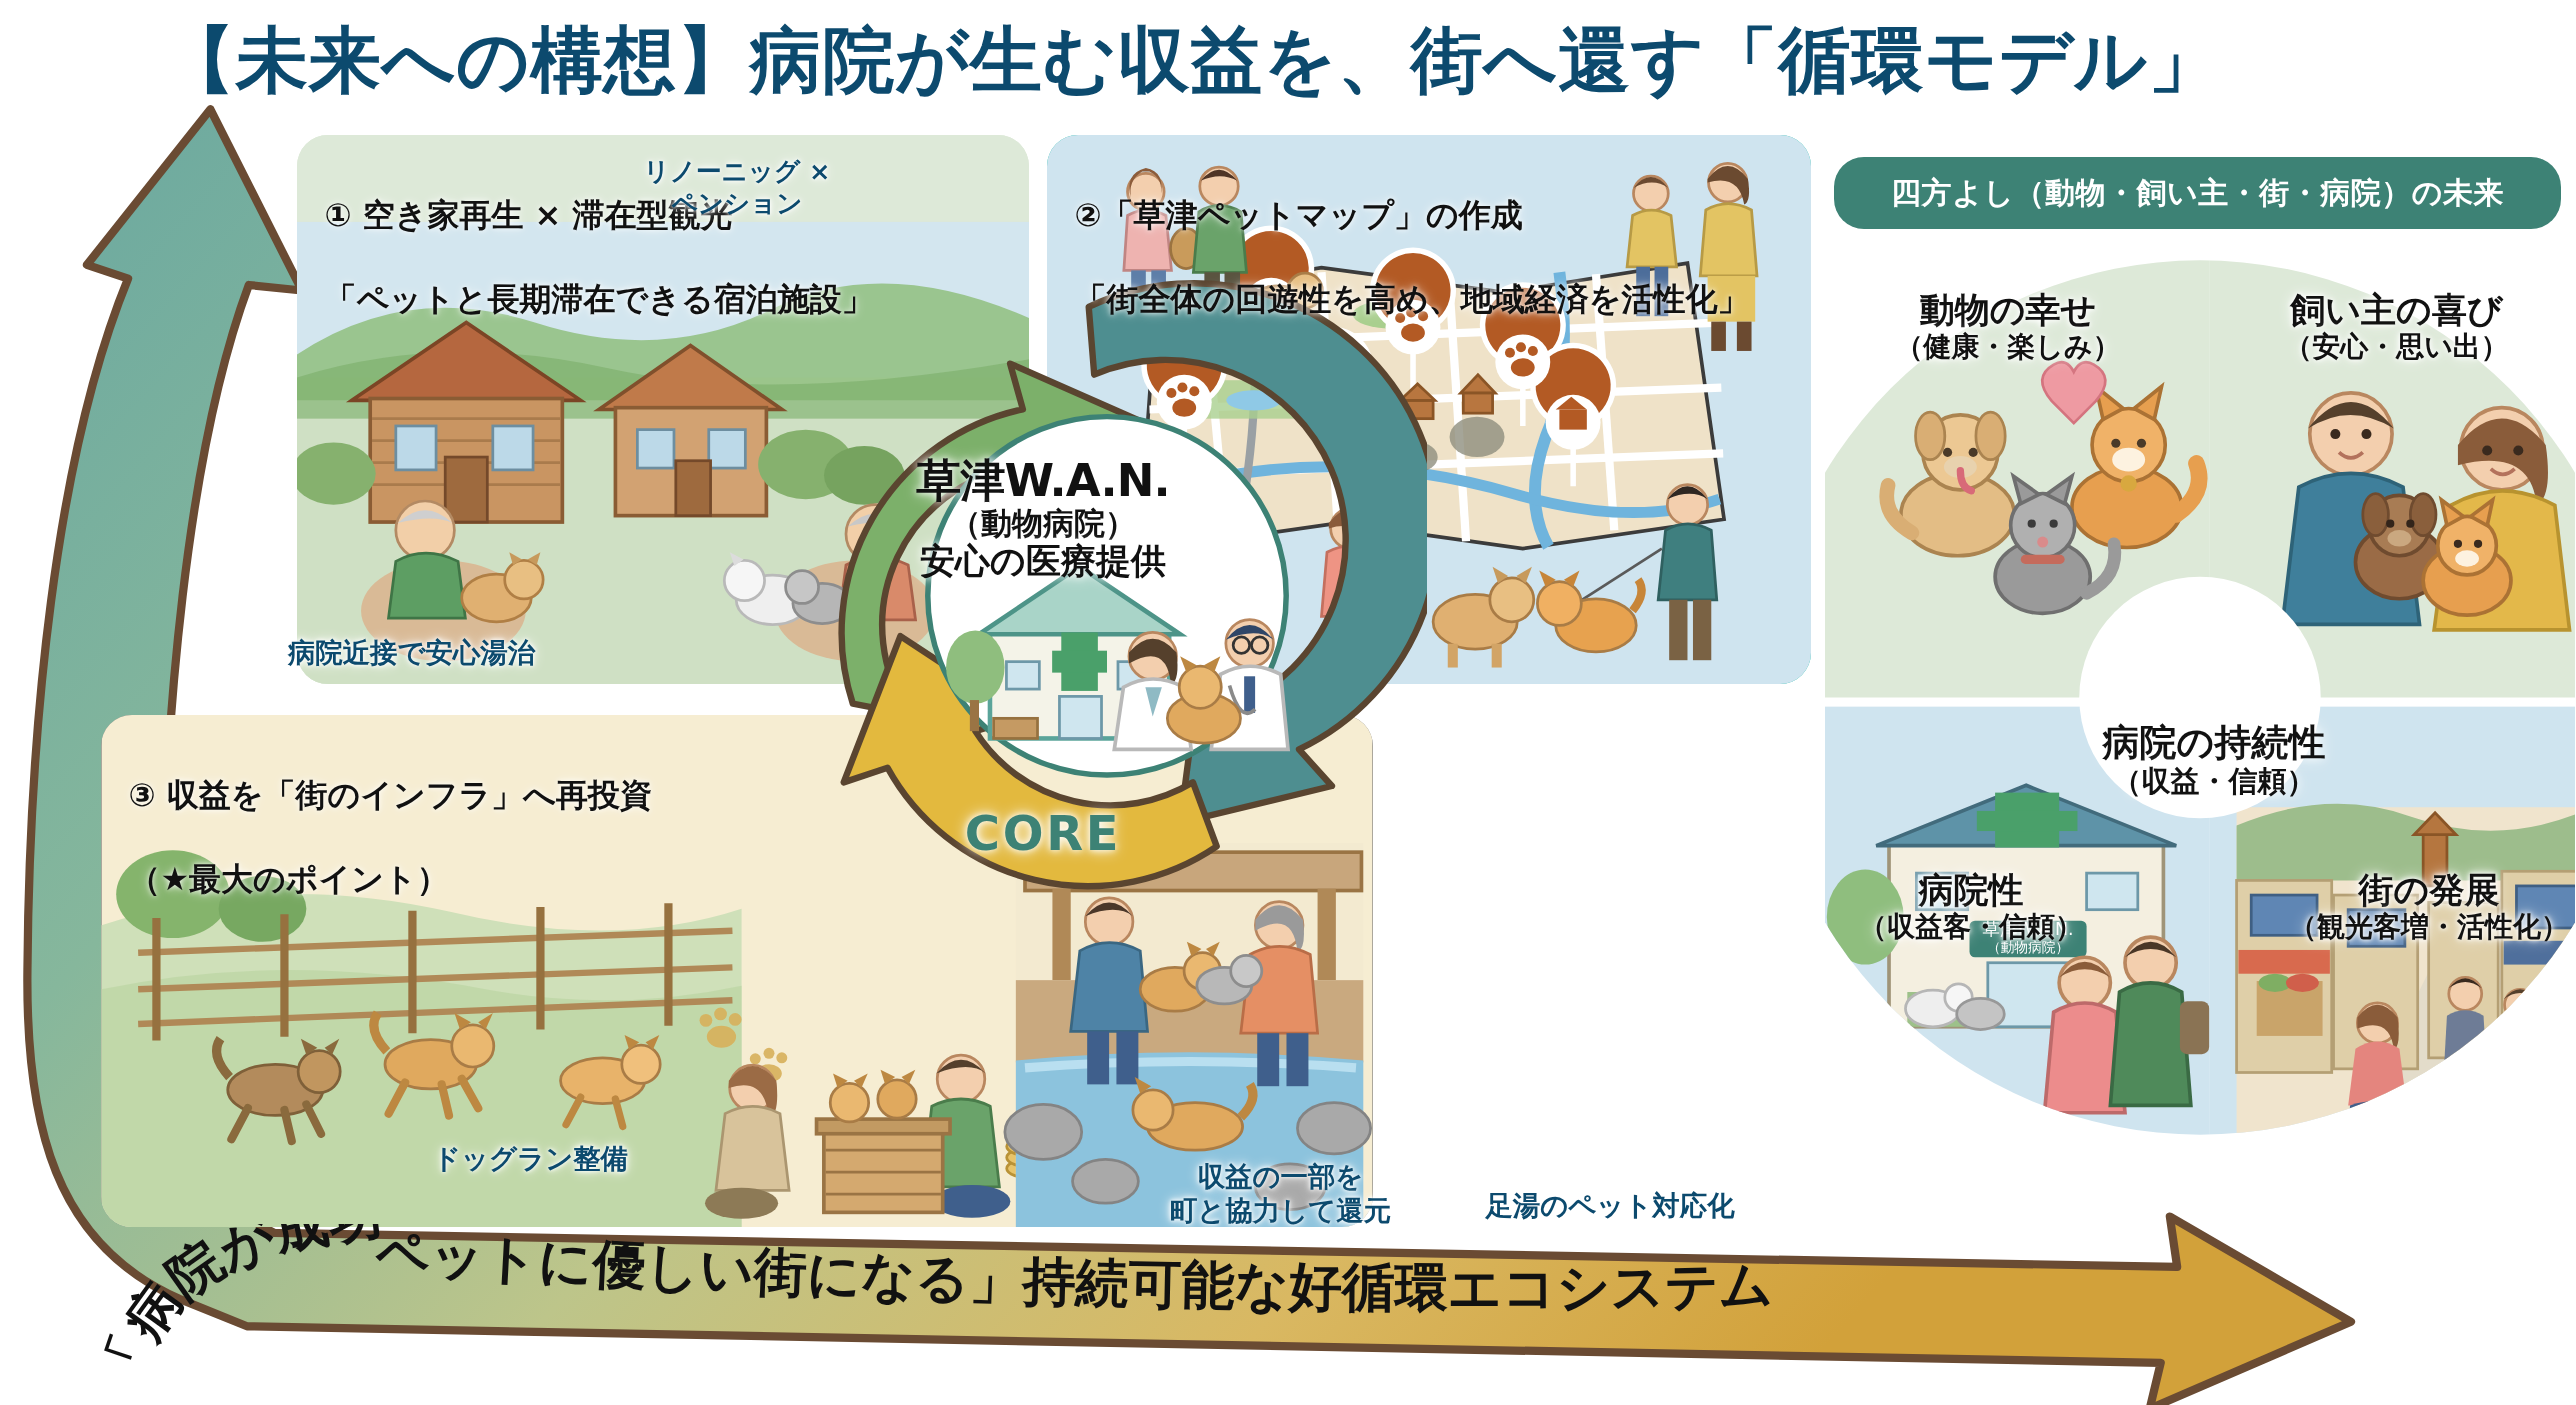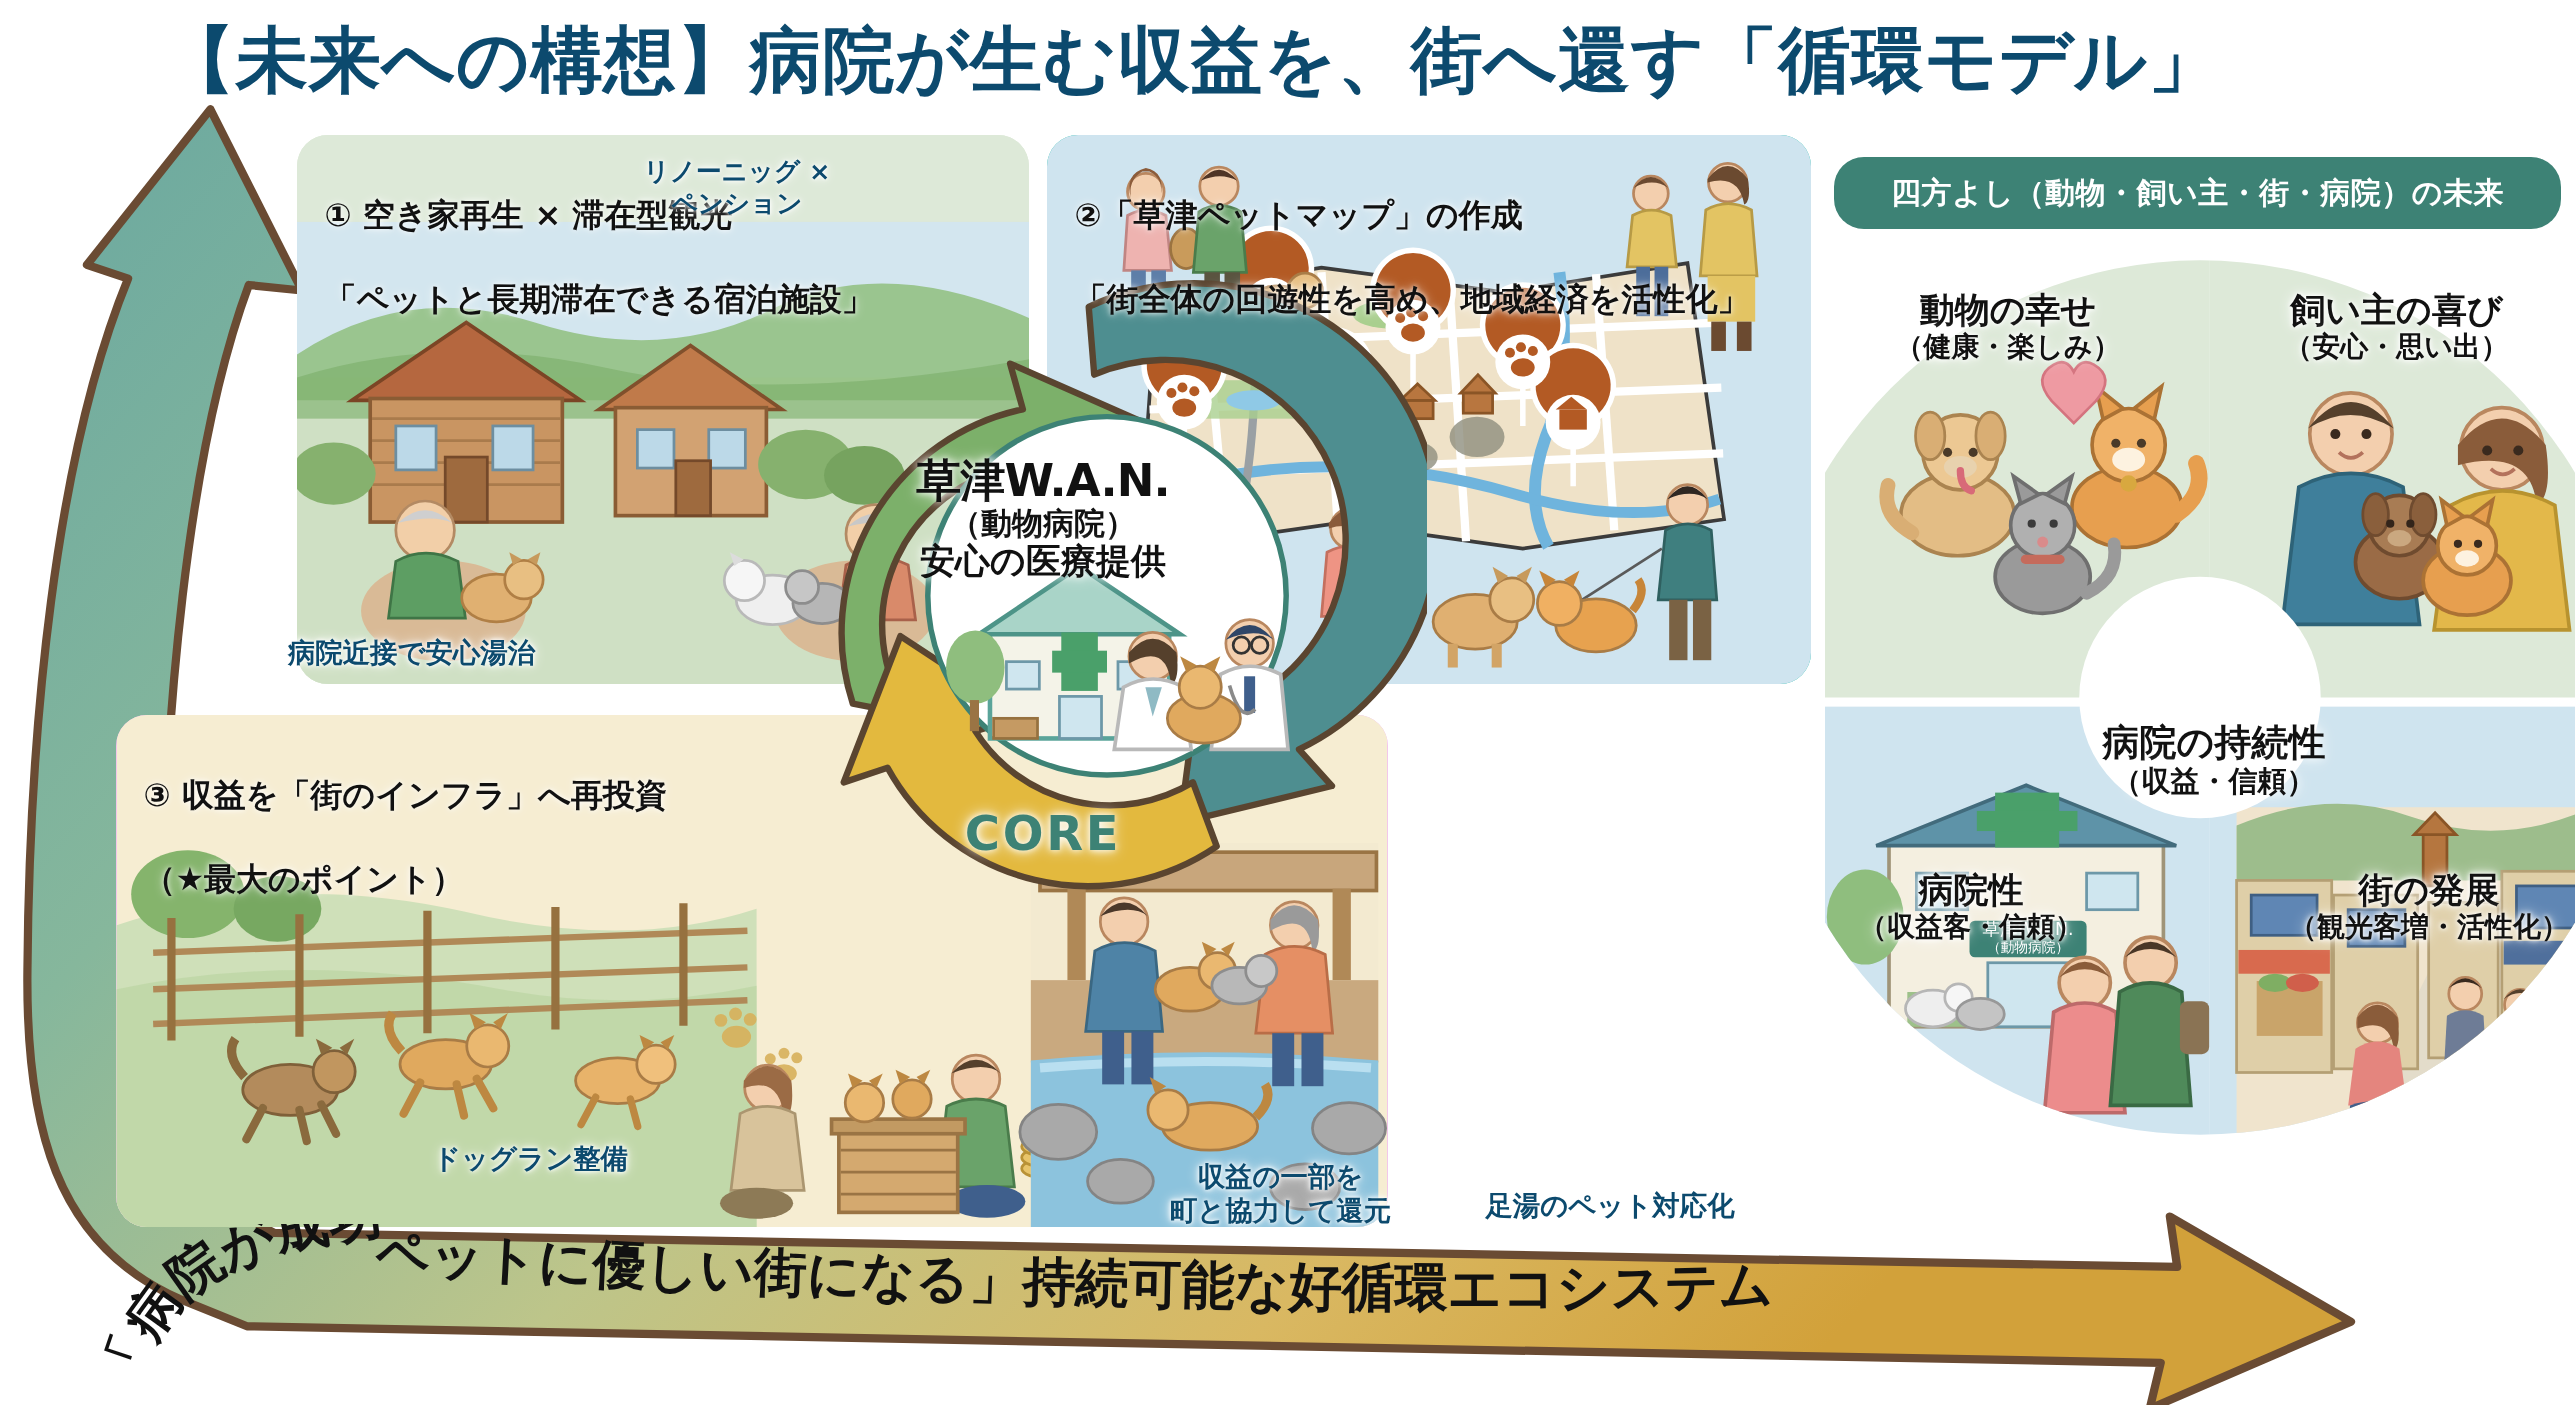--- a/index.html
+++ b/index.html
@@ -24,21 +24,21 @@
   
   .panel{position:absolute;border-radius:31px;overflow:hidden;}
   .panel .hdr{
     position:absolute;left:27.4px;top:16.5px;right:18.3px;
     font-size:32px;font-weight:bold;line-height:1.32;color:#111;
     text-shadow:0 0 5.5px rgba(255,255,255,.85),0 0 11px rgba(255,255,255,.7);
     white-space:pre-line;z-index:6;
   }
   #panel-1{left:297px;top:135px;width:732px;height:549px;background:#dde9d8;}
   #panel-2{left:1047px;top:135px;width:764px;height:549px;background:#14b8a6;}
-  #panel-3{left:116px;top:715px;width:1272px;height:512px;background:#f0abfc;}
+  #panel-3{left:101px;top:715px;width:1272px;height:512px;background:#737373;}
 
   .caption{
     position:absolute;font-size:27.4px;font-weight:bold;color:#0c4a6e;
     text-shadow:0 0 6.4px #fff,0 0 12.8px #fff,0 0 3.7px #fff;
     line-height:1.24;white-space:pre-line;z-index:7;
   }
   .caption.small{font-size:25.6px;}
 
   
   #quad-banner{

